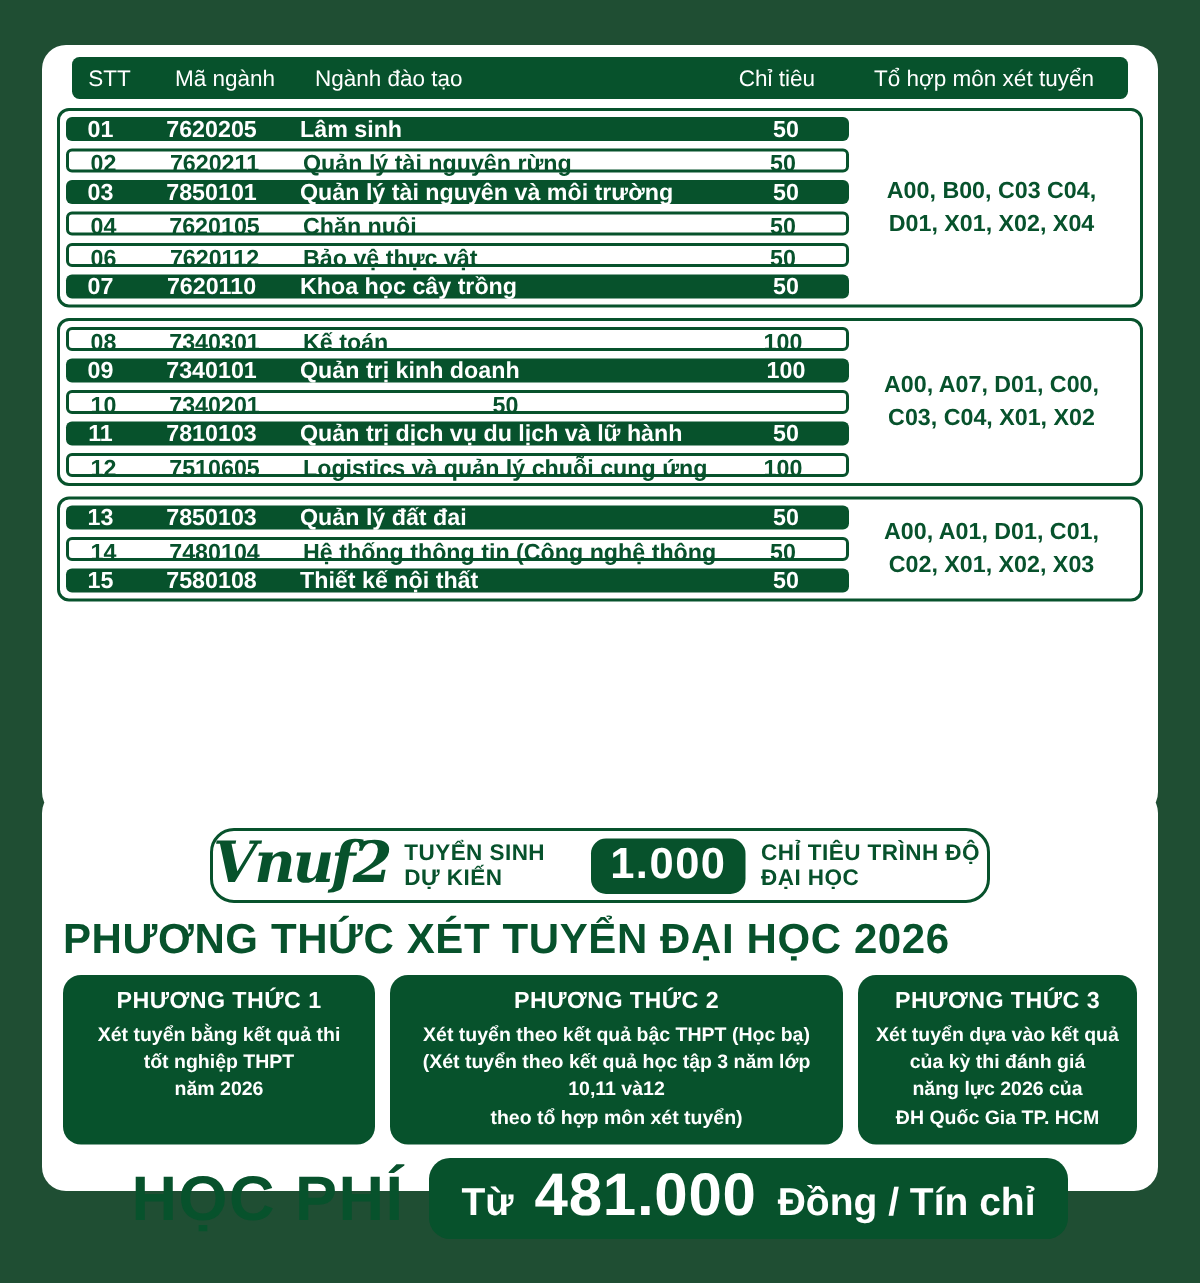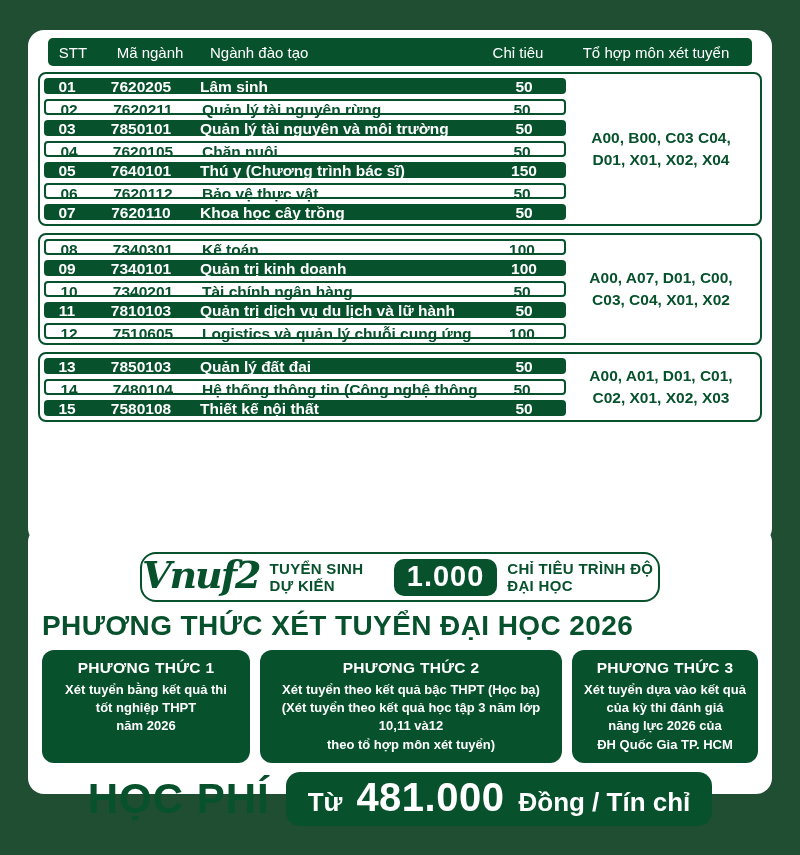--- a/index.html
+++ b/index.html
@@ -87,26 +87,20 @@
               <div class="cell code">7850101</div>
               <div class="cell major">Quản lý tài nguyên và môi trường</div>
               <div class="cell quota">50</div>
             </div>
             <div class="row light">
               <div class="cell stt">04</div>
               <div class="cell code">7620105</div>
               <div class="cell major">Chăn nuôi</div>
               <div class="cell quota">50</div>
             </div>
-            <div class="row dark">
-              <div class="cell stt">05</div>
-              <div class="cell code">7640101</div>
-              <div class="cell major">Thú y (Chương trình bác sĩ)</div>
-              <div class="cell quota">150</div>
-            </div>
             <div class="row light">
               <div class="cell stt">06</div>
               <div class="cell code">7620112</div>
               <div class="cell major">Bảo vệ thực vật</div>
               <div class="cell quota">50</div>
             </div>
             <div class="row dark">
               <div class="cell stt">07</div>
               <div class="cell code">7620110</div>
               <div class="cell major">Khoa học cây trồng</div>
@@ -128,21 +122,20 @@
             </div>
             <div class="row dark">
               <div class="cell stt">09</div>
               <div class="cell code">7340101</div>
               <div class="cell major">Quản trị kinh doanh</div>
               <div class="cell quota">100</div>
             </div>
             <div class="row light">
               <div class="cell stt">10</div>
               <div class="cell code">7340201</div>
-              <div class="cell major">Tài chính ngân hàng</div>
               <div class="cell quota">50</div>
             </div>
             <div class="row dark">
               <div class="cell stt">11</div>
               <div class="cell code">7810103</div>
               <div class="cell major">Quản trị dịch vụ du lịch và lữ hành</div>
               <div class="cell quota">50</div>
             </div>
             <div class="row light">
               <div class="cell stt">12</div>

